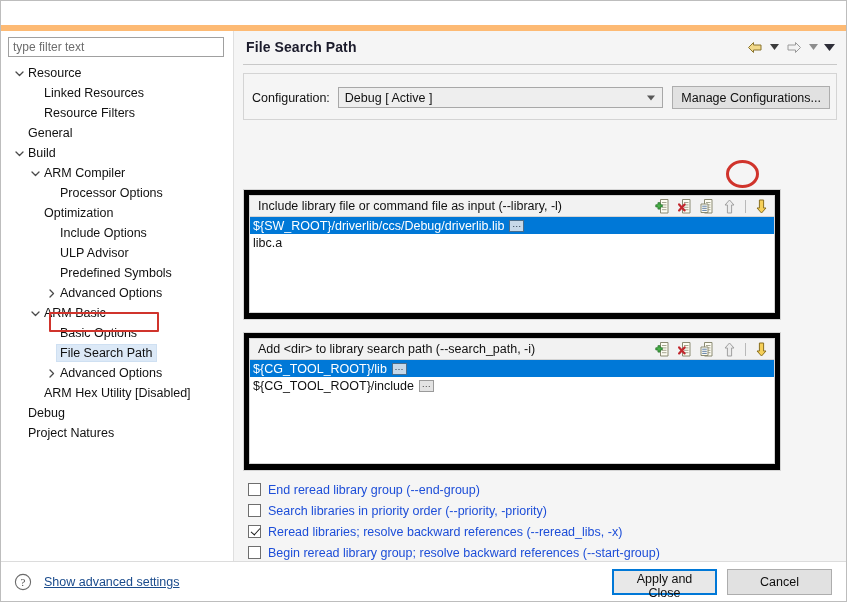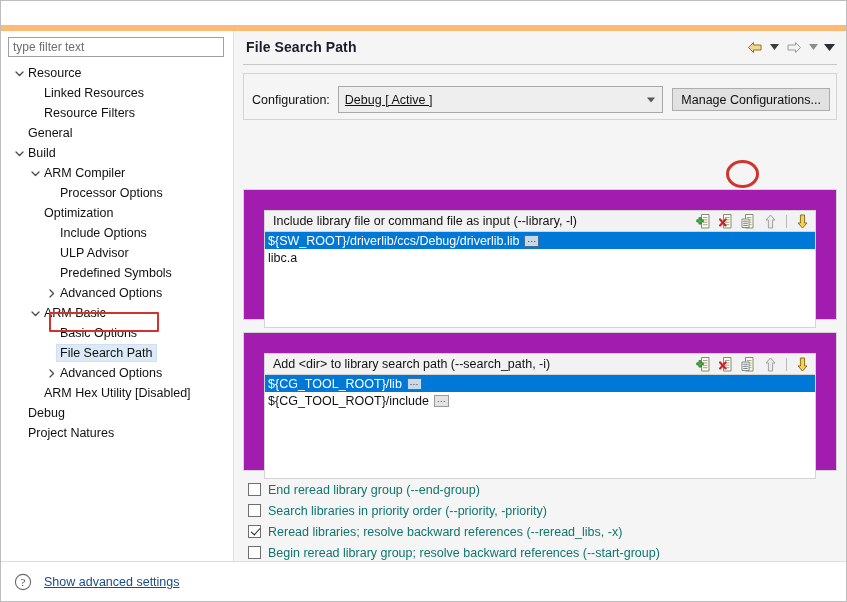--- a/index.html
+++ b/index.html
@@ -150,28 +150,27 @@
     background: #f5f5f5;
   }
   .config-row {
     position: absolute; left: 8px; top: 12px;
     display: flex; align-items: center;
     width: 578px;
   }
   .config-label { font-size: 12.5px; color: #111; margin-right: 8px; }
   .combo {
     position: relative;
-    width: 344px; height: 27px;
+    width: 344px; height: 21px;
     border: 1px solid #a8a8a8;
     background: #eeeeee;
     display: flex; align-items: center;
     font-size: 12.5px; color: #111;
     padding-left: 6px;
     cursor: default;
-    text-decoration: underline;
   }
   .combo .caret {
     position: absolute; right: 7px; top: 50%;
     transform: translateY(-50%);
     width: 0; height: 0;
     border-left: 4px solid transparent;
     border-right: 4px solid transparent;
     border-top: 5px solid #585858;
   }
   .btn {
@@ -183,24 +182,24 @@
     color: #0f0f0f;
     padding: 0 8px;
     cursor: default;
     white-space: nowrap;
   }
   .btn-manage { margin-left: 9px; }
 
   
   .list-group {
     position: absolute; left: 9px;
-    width: 594px;
+    width: 538px;
     border: 1px solid #d4d4d4;
-    background: #a21caf;
-    padding: 20px;
+    background: #000000;
+    padding: 5px;
   }
   .list-group.g1 { top: 158px; height: 131px; }
   .list-group.g2 { top: 301px; height: 139px; }
 
   .lg-bar {
     display: flex; align-items: center;
     height: 21px;
     background: #f2f2f2;
     border: 1px solid #d4d4d4;
     border-bottom: none;
@@ -266,21 +265,21 @@
   }
 
   
   .checks {
     position: absolute; left: 14px; top: 448px;
     width: 590px;
   }
   .chk-row {
     display: flex; align-items: center;
     height: 21px;
-    font-size: 12.5px; color: #0f766e;
+    font-size: 12.5px; color: #1d4ed8;
     cursor: default;
   }
   .chk {
     width: 13px; height: 13px;
     border: 1px solid #6e6e6e;
     background: #ffffff;
     margin-right: 7px;
     flex: 0 0 auto;
     position: relative;
   }
@@ -678,14 +677,18 @@
 
   <div class="footer-rule"></div>
   <div class="footer">
     <div class="help-ico">
       <svg width="18" height="18" viewBox="0 0 18 18">
         <circle cx="9" cy="9" r="7.6" fill="none" stroke="#6b6b6b" stroke-width="1.1"></circle>
         <text x="9" y="12.8" font-family="Liberation Serif, serif" font-size="11" fill="#4a4a4a" text-anchor="middle">?</text>
       </svg>
     </div>
     <span class="adv-link">Show advanced settings</span>
+    <div class="footer-btns">
+      <button class="btn-primary">Apply and Close</button>
+      <button class="btn-cancel">Cancel</button>
+    </div>
   </div>
 </div>
 
 </body></html>

